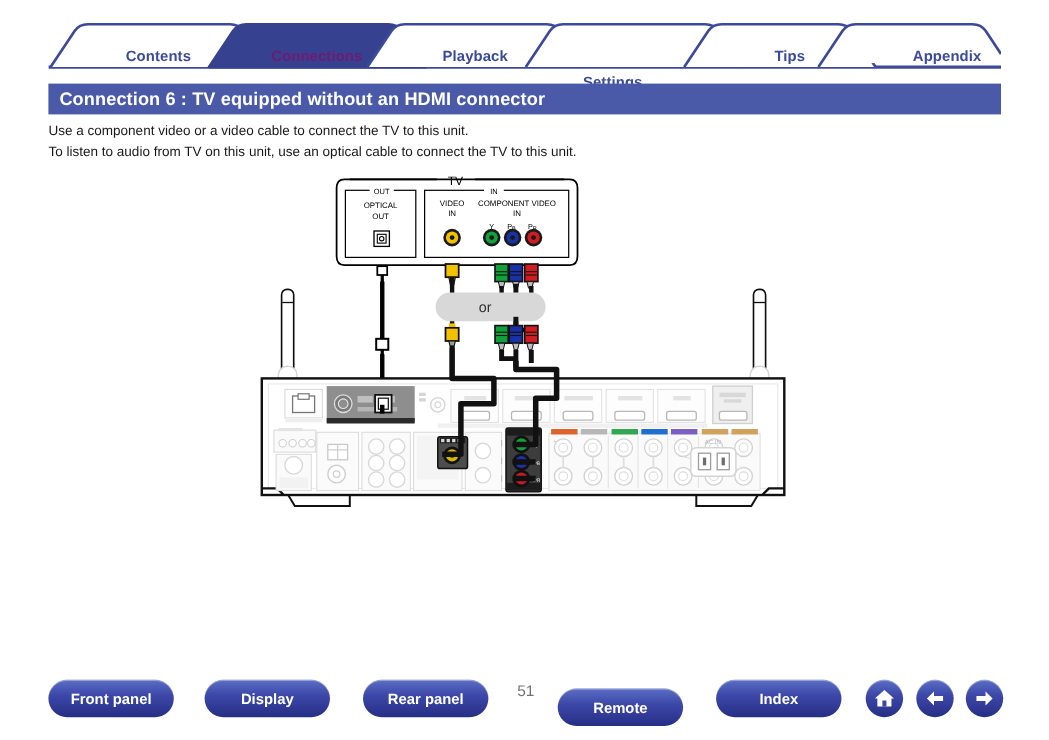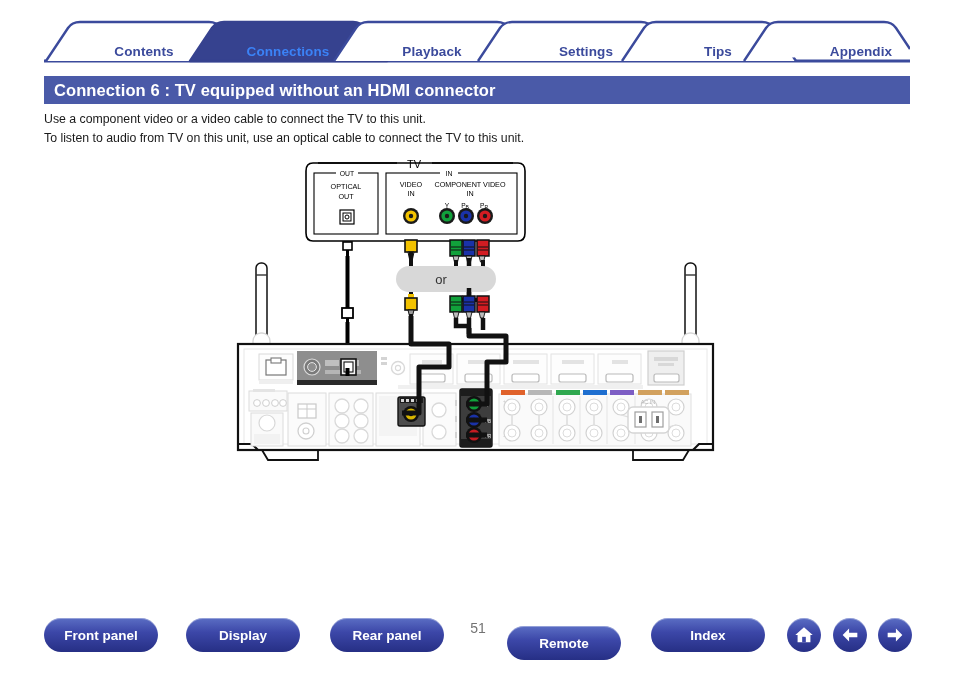--- a/index.html
+++ b/index.html
@@ -10,21 +10,21 @@
   }
 
   
   .tabbar{position:absolute;left:44px;top:18px;width:866px;height:44px;}
   .tabbar svg{display:block;}
   .tab-label{
     position:absolute;top:33px;transform:translate(-50%,-50%);
     font-size:13.5px;font-weight:bold;color:#3b4a9c;white-space:nowrap;
     letter-spacing:.1px;
   }
-  .tab-label.active{color:#3b82f6;}
+  .tab-label.active{color:#701a75;}
 
   
   .title-bar{
     position:absolute;left:44px;top:76px;width:866px;height:28px;
     background:#4a5aa8;display:flex;align-items:center;
   }
   .title-bar .title-txt{
     color:#fff;font-size:16.5px;font-weight:bold;padding-left:10px;letter-spacing:.1px;
   }
 
@@ -75,21 +75,21 @@
     <path d="M434 43 L456 10 Q460 4 468 4 L597 4 Q605 4 609 10 L631 43" fill="#ffffff" stroke="#3b4a9c" stroke-width="2.4" stroke-linejoin="round"></path>
 
     <path d="M578 43 L600 10 Q604 4 612 4 L718 4 Q726 4 730 10 L752 43" fill="#ffffff" stroke="#3b4a9c" stroke-width="2.4" stroke-linejoin="round"></path>
 
     <path d="M700 43 L722 10 Q726 4 734 4 L840 4 Q848 4 852 10 L866 31" fill="#ffffff" stroke="#3b4a9c" stroke-width="2.4" stroke-linejoin="round"></path>
     <path d="M0 43 H866" stroke="#3b4a9c" stroke-width="3" fill="none" opacity="0"></path>
   </svg>
   <div class="tab-label" style="left:100px;">Contents</div>
   <div class="tab-label active" style="left:244px;">Connections</div>
   <div class="tab-label" style="left:388px;">Playback</div>
-  <div class="tab-label" style="left:542px;">Settings</div>
+  <div class="tab-label" style="left:513px;margin-top:24px;">Settings</div>
   <div class="tab-label" style="left:674px;text-align:right;">Tips</div>
   <div class="tab-label" style="left:817px;">Appendix</div>
 </div>
 
 <div class="title-bar">
   <span class="title-txt">Connection 6 : TV equipped without an HDMI connector</span>
 </div>
 
 <div class="body-line l1">Use a component video or a video cable to connect the TV to this unit.</div>
 <div class="body-line l2">To listen to audio from TV on this unit, use an optical cable to connect the TV to this unit.</div>

